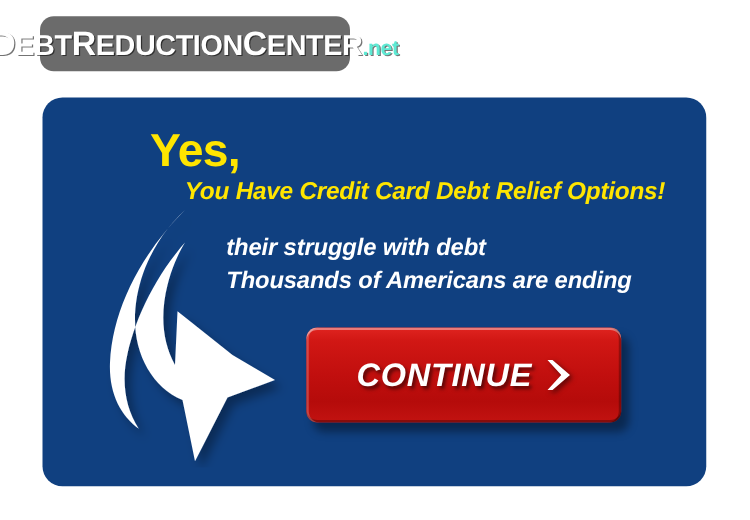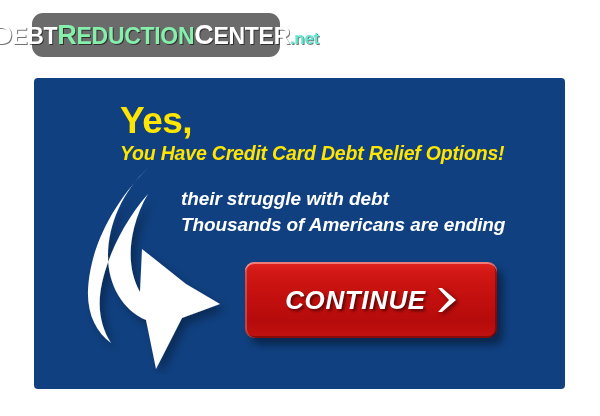--- a/index.html
+++ b/index.html
@@ -35,37 +35,37 @@
     font-family: "Liberation Sans", sans-serif;
     font-weight: bold;
     font-size: 21px;
     letter-spacing: -0.3px;
     line-height: 1;
     color: #ffffff;
     text-shadow: 1px 1px 0 rgba(0,0,0,0.55);
   }
   .logo-wordmark .cap { font-size: 27px; }
   .logo-wordmark .sm  { font-size: 23px; }
-  .logo-wordmark .gold { color: #86efac; }
+  .logo-wordmark .gold { color: #ffffff; }
   .logo-wordmark .wht  { color: #ffffff; }
   .logo-wordmark .tld {
     font-size: 17px;
     font-weight: bold;
     color: #5eead4;
   }
 
   
   .panel {
     position: absolute;
     left: 34px;
     top: 78px;
     width: 531px;
     height: 311px;
     background: #104080;
-    border-radius: 4px;
+    border-radius: 16px;
   }
 
   
   .headline-block {
     position: absolute;
     left: 86px;
     top: 24px;
     width: 440px;
   }
   .headline-yes {
@@ -78,20 +78,21 @@
   }
   .headline-sub {
     margin-top: 4px;
     font-size: 19.5px;
     font-weight: bold;
     font-style: italic;
     color: #ffe500;
     line-height: 1.1;
     letter-spacing: -0.2px;
     white-space: nowrap;
+    text-align: center;
   }
 
   
   .body-copy {
     position: absolute;
     left: 147px;
     top: 108px;
     width: 370px;
     font-size: 19px;
     font-weight: bold;

